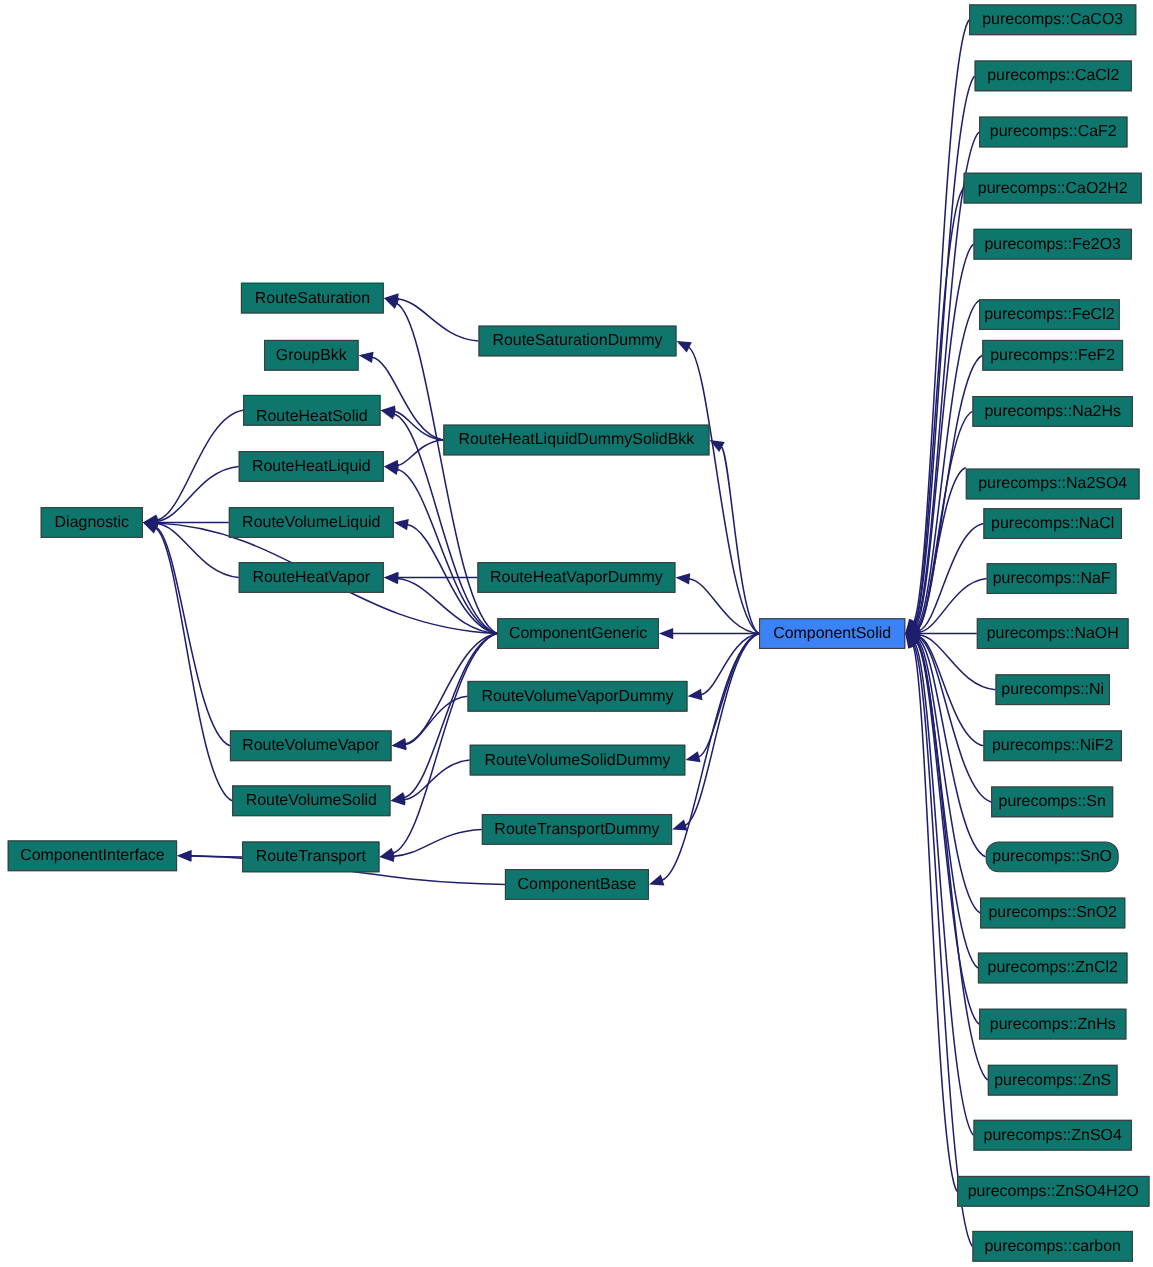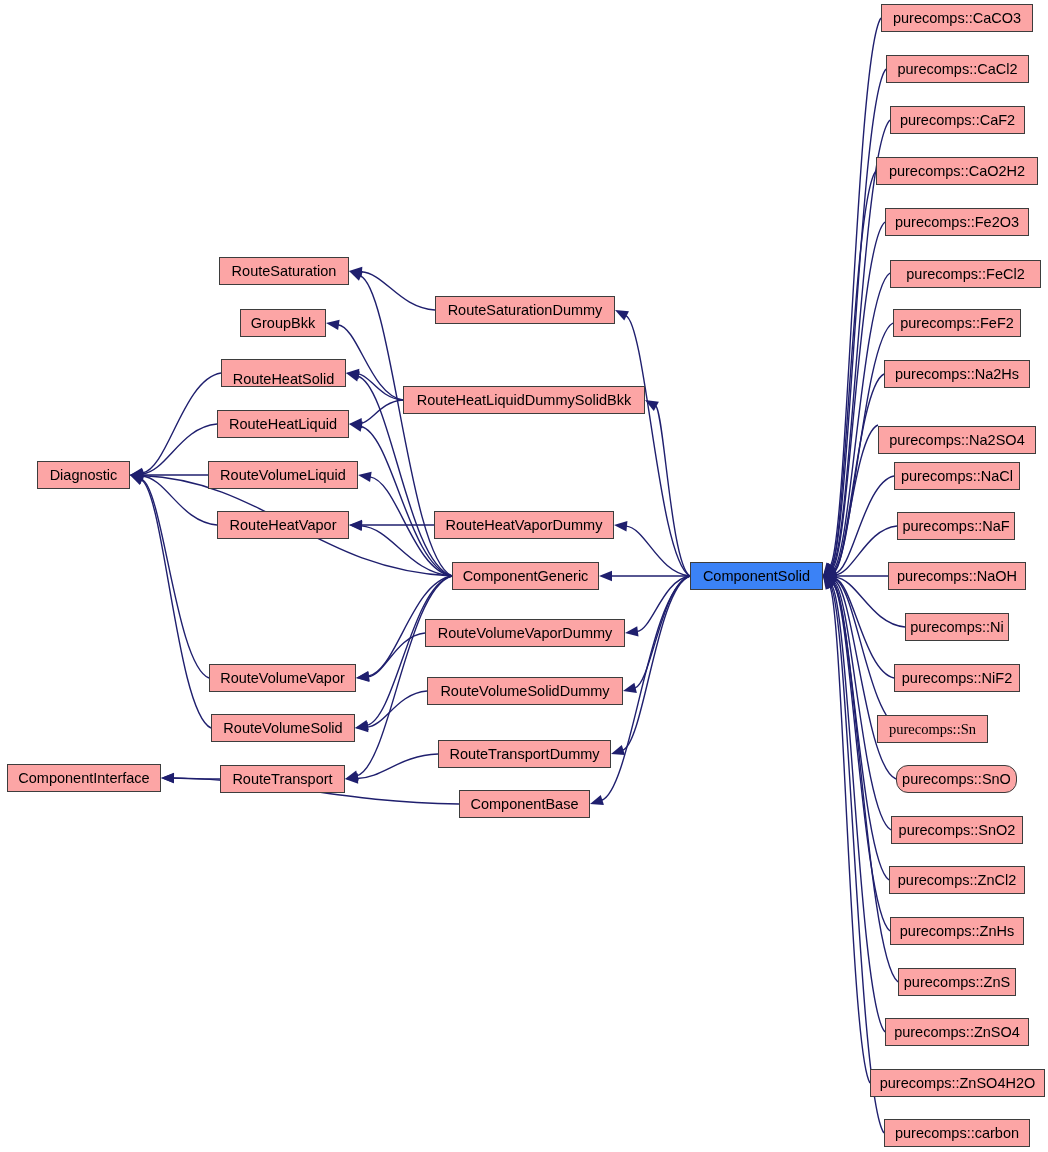--- a/index.html
+++ b/index.html
@@ -31,21 +31,21 @@
     stroke-width: 1.4;
   }
   .edge-head {
     fill: #1f1f6e;
     stroke: none;
   }
   .node {
     position: absolute;
     box-sizing: border-box;
     border: 1.6px solid #3d3d3d;
-    background: #fca5a5;
+    background: #0f766e;
     color: #000000;
     font-size: 14.5px;
     line-height: 1;
     display: flex;
     align-items: center;
     justify-content: center;
     white-space: nowrap;
     height: 28px;
     z-index: 5;
   }
@@ -244,21 +244,21 @@
       </div>
       <div class="node" style="left: 890px; top: 106px; width: 135px;">
         <span class="node-label">purecomps::CaF2</span>
       </div>
       <div class="node" style="left: 876px; top: 157px; width: 162px;">
         <span class="node-label">purecomps::CaO2H2</span>
       </div>
       <div class="node" style="left: 885px; top: 208px; width: 144px;">
         <span class="node-label">purecomps::Fe2O3</span>
       </div>
-      <div class="node" style="left: 890px; top: 260px; width: 151px;">
+      <div class="node" style="left: 890px; top: 272px; width: 128px;">
         <span class="node-label">purecomps::FeCl2</span>
       </div>
       <div class="node" style="left: 893px; top: 309px; width: 128px;">
         <span class="node-label">purecomps::FeF2</span>
       </div>
       <div class="node" style="left: 884px; top: 360px; width: 146px;">
         <span class="node-label">purecomps::Na2Hs</span>
       </div>
       <div class="node" style="left: 878px; top: 411px; width: 158px; margin-top: 15px;">
         <span class="node-label">purecomps::Na2SO4</span>
@@ -271,21 +271,21 @@
       </div>
       <div class="node" style="left: 888px; top: 562px; width: 138px;">
         <span class="node-label">purecomps::NaOH</span>
       </div>
       <div class="node" style="left: 905px; top: 613px; width: 104px;">
         <span class="node-label">purecomps::Ni</span>
       </div>
       <div class="node" style="left: 894px; top: 664px; width: 126px;">
         <span class="node-label">purecomps::NiF2</span>
       </div>
-      <div class="node" style="left: 877px; top: 715px; width: 111px; font-family: Liberation Serif, serif;">
+      <div class="node" style="left: 901px; top: 715px; width: 111px;">
         <span class="node-label">purecomps::Sn</span>
       </div>
       <div class="node" style="left: 896px; top: 765px; width: 121px; border-radius: 12px;">
         <span class="node-label">purecomps::SnO</span>
       </div>
       <div class="node" style="left: 891px; top: 816px; width: 132px;">
         <span class="node-label">purecomps::SnO2</span>
       </div>
       <div class="node" style="left: 889px; top: 866px; width: 136px;">
         <span class="node-label">purecomps::ZnCl2</span>

